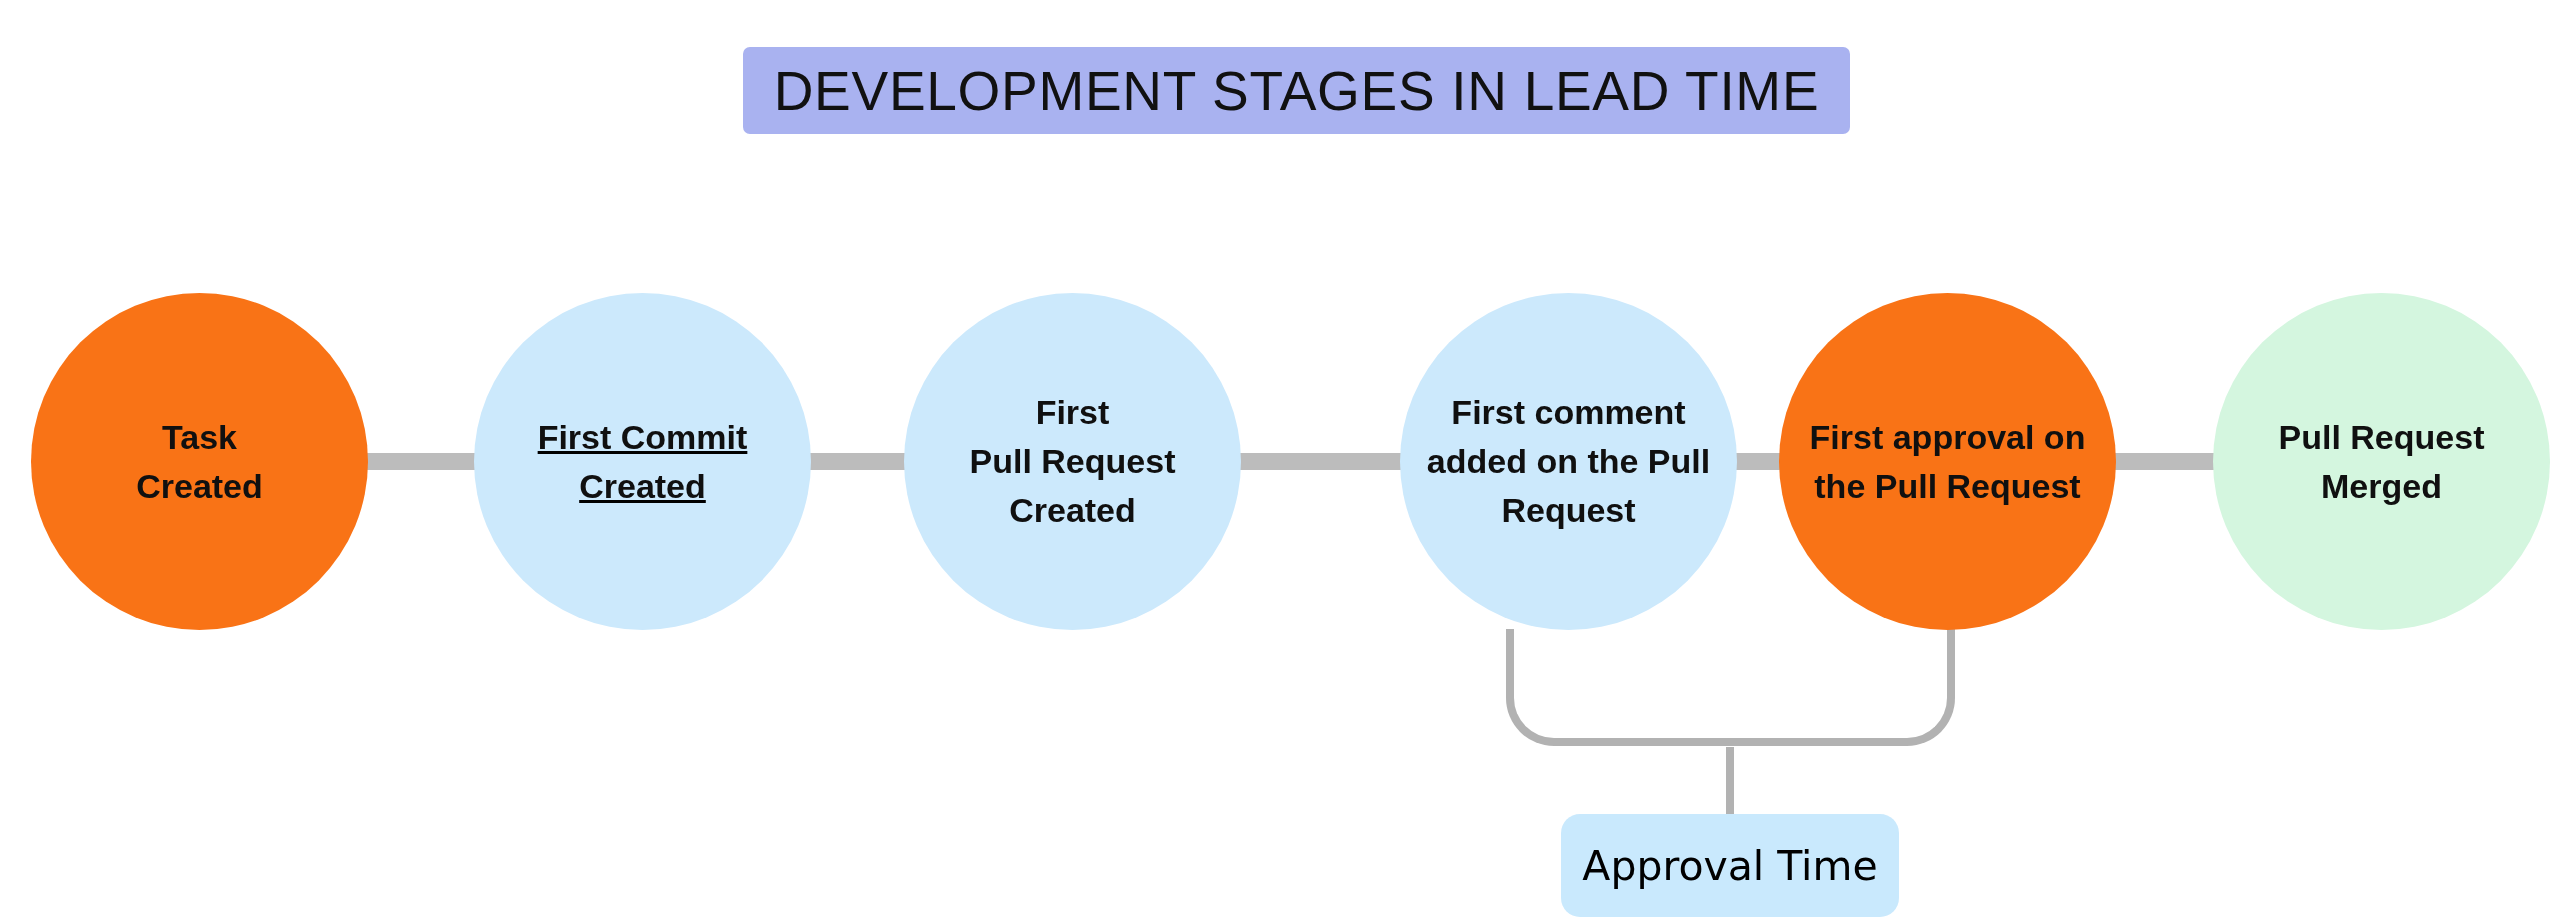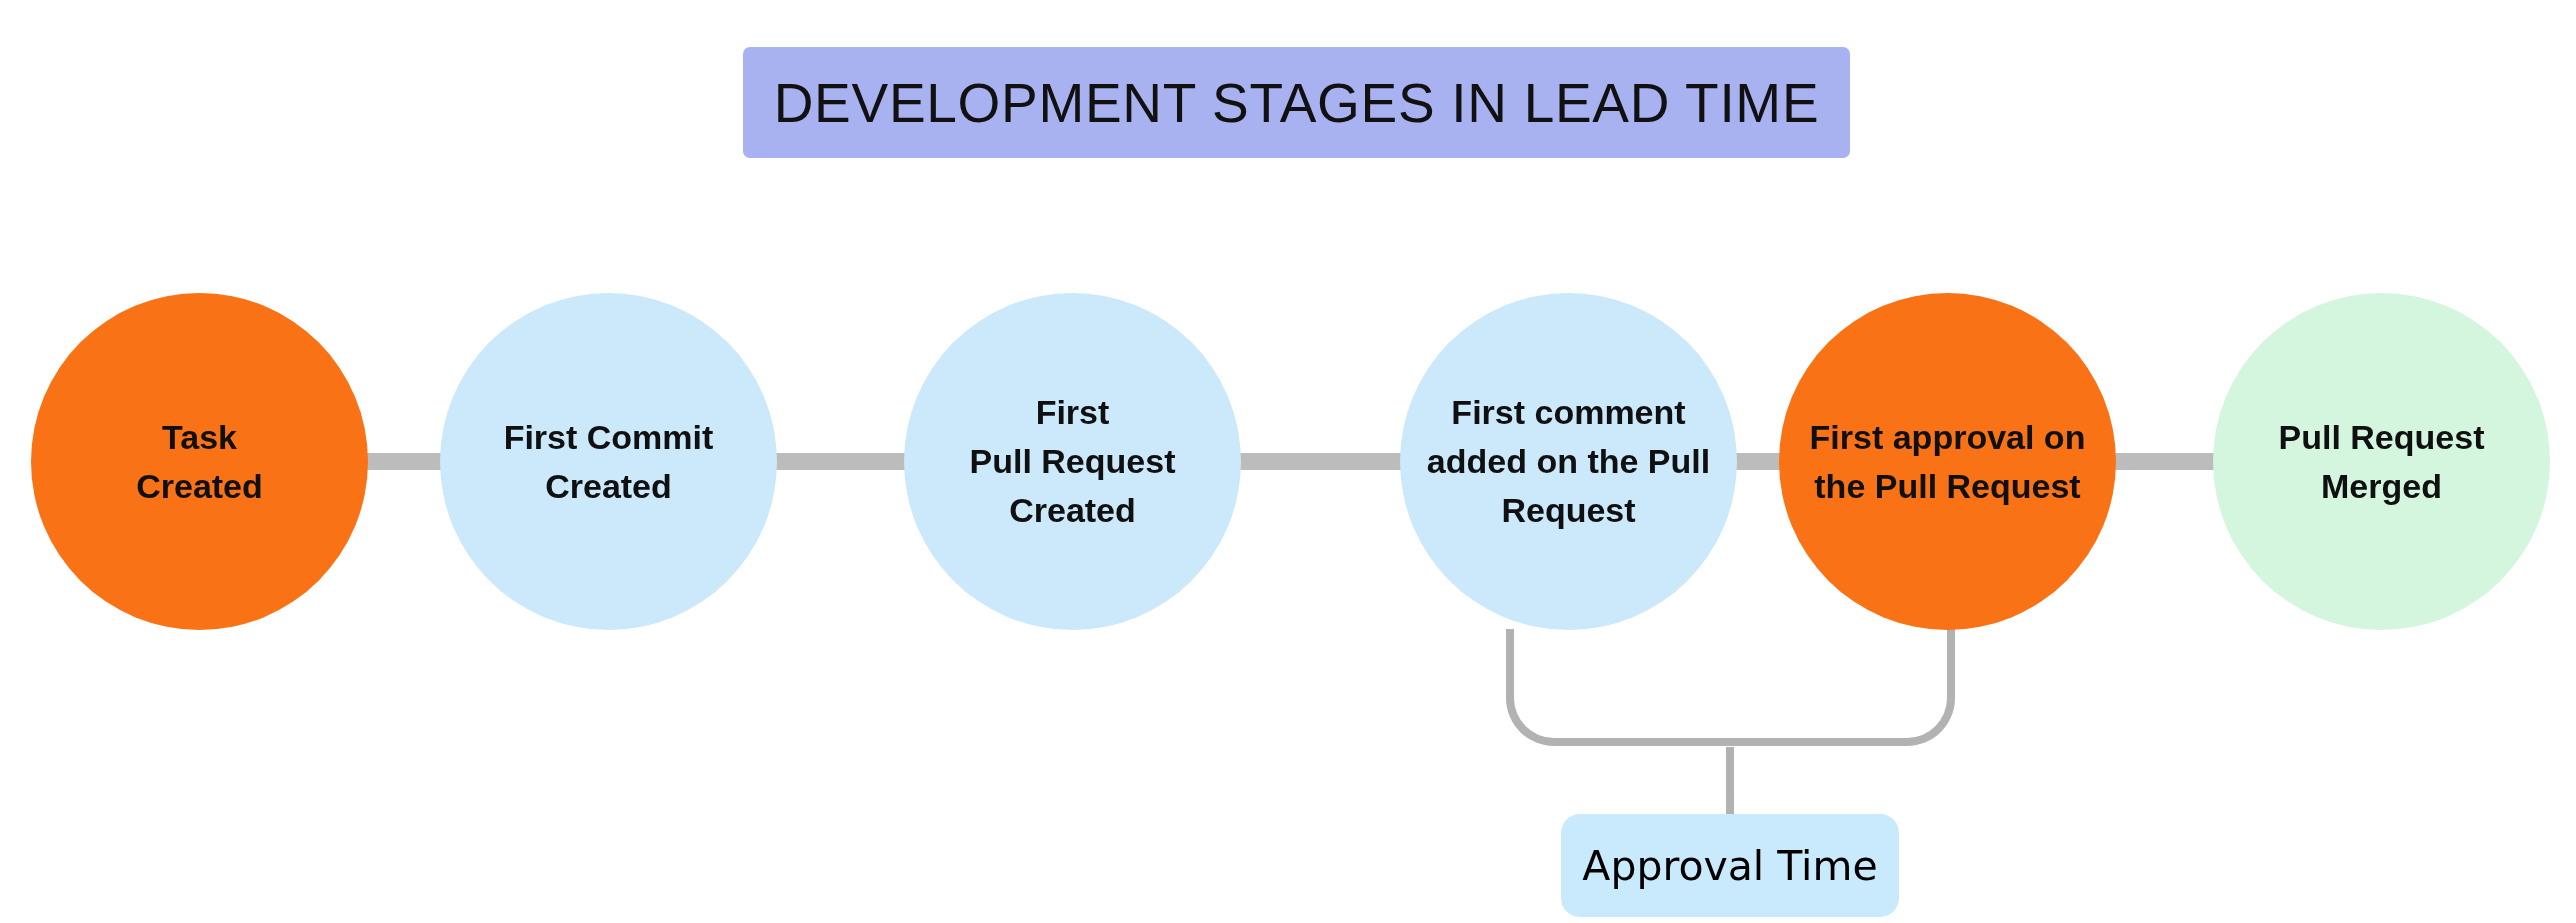--- a/index.html
+++ b/index.html
@@ -16,21 +16,21 @@
     width: 2576px;
     height: 923px;
     background: #ffffff;
   }
   
   .title-banner {
     position: absolute;
     left: 743px;
     top: 47px;
     width: 1107px;
-    height: 111px;
+    height: 87px;
     border-radius: 6.9px;
     display: flex;
     align-items: center;
     justify-content: center;
   }
   .title-banner .title-text {
     font-size: 55px;
     font-weight: 400;
     color: #111111;
     letter-spacing: 0.7px;
@@ -59,21 +59,21 @@
     z-index: 2;
   }
   .stage-circle .stage-label {
     font-size: 34px;
     line-height: 49px;
     font-weight: 700;
     color: #101010;
     white-space: pre-line;
   }
   .c1 { left: 31px; }
-  .c2 { left: 440px; }
+  .c2 { left: 474px; text-decoration: underline; }
   .c3 { left: 904px; }
   .c4 { left: 1400px; }
   .c5 { left: 1779px; }
   .c6 { left: 2213px; }
   
   .bracket {
     position: absolute;
     left: 1506px;
     top: 629px;
     width: 449px;

